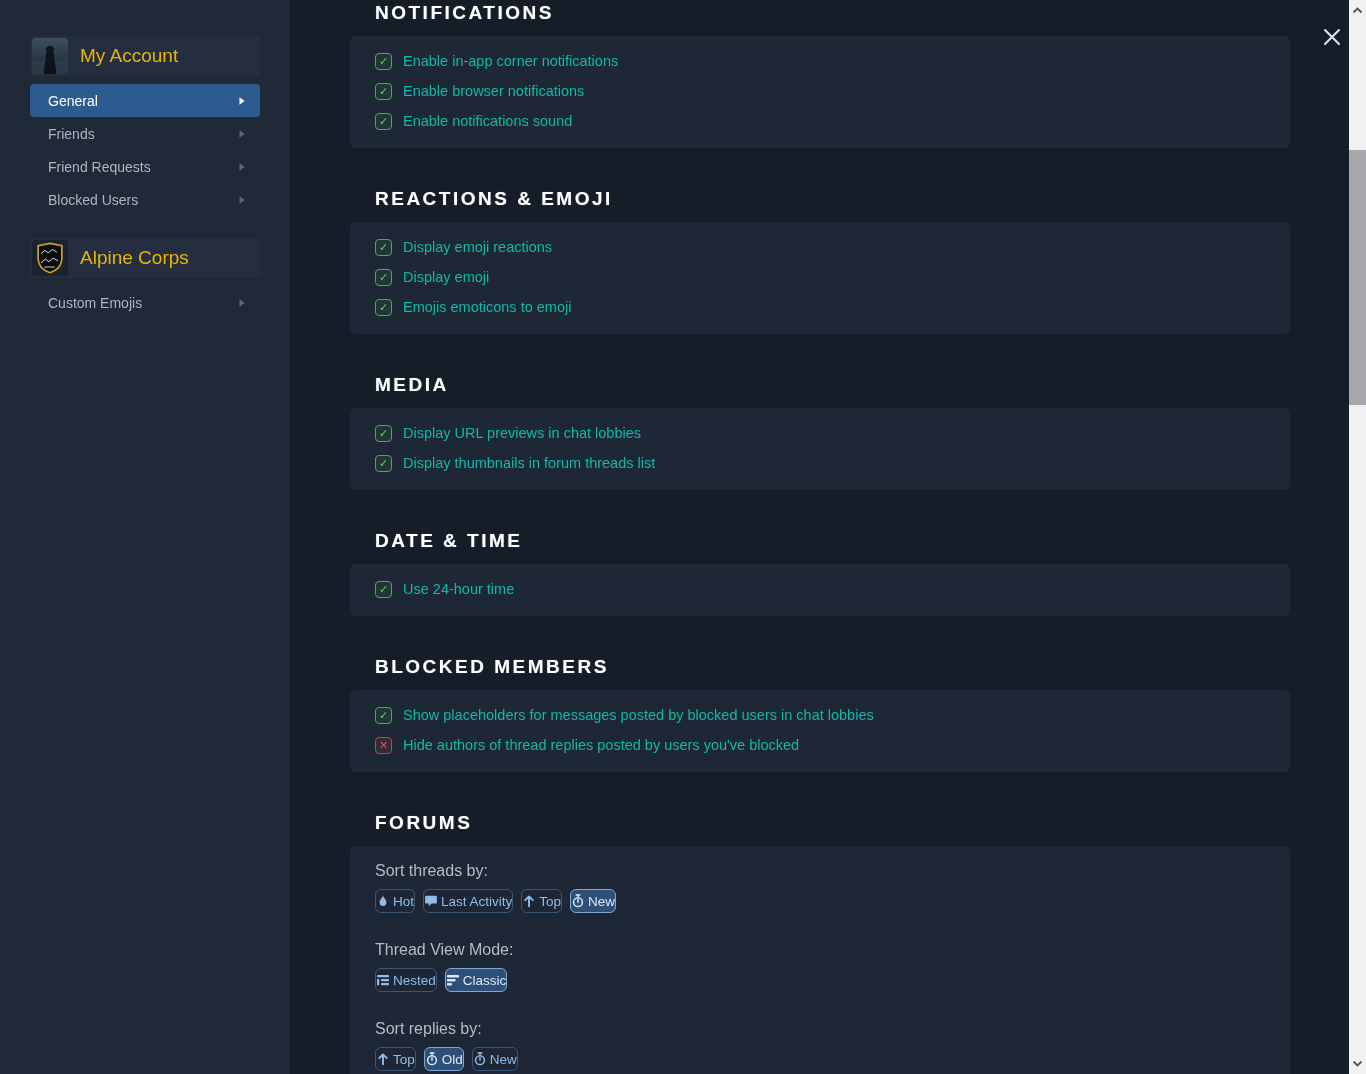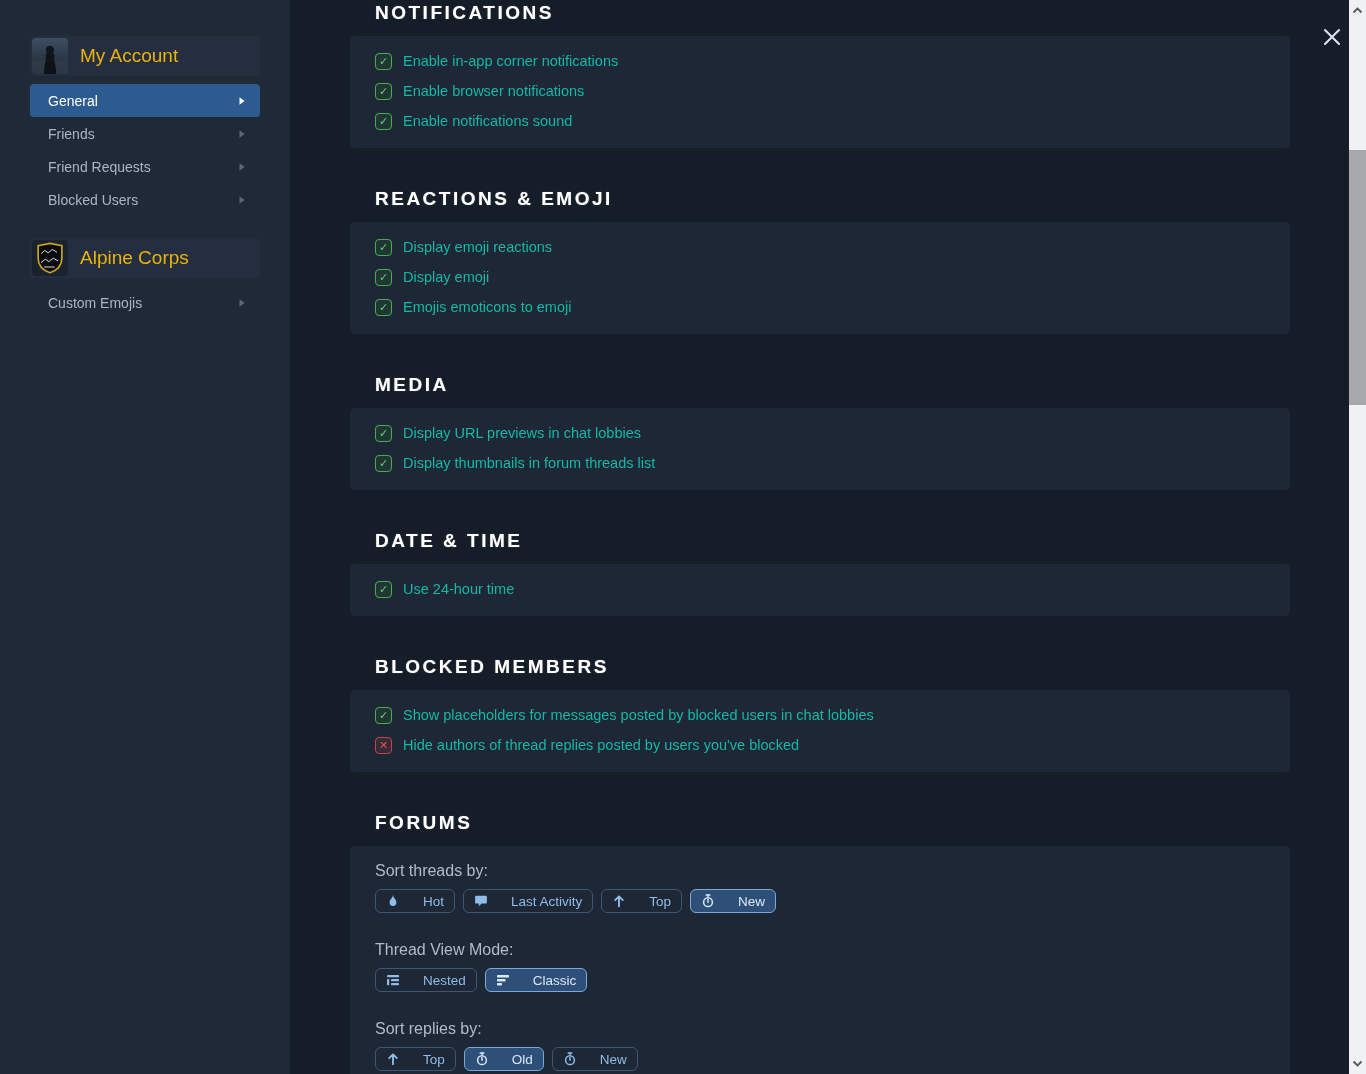--- a/index.html
+++ b/index.html
@@ -27,21 +27,21 @@
   .cb[data-state="checked"]{border:1.5px solid #43b04a;background:rgba(67,176,74,.10);color:#5bdb66;}
   .cb[data-state="excluded"]{border:1.5px solid #c24545;background:rgba(194,69,69,.14);color:#ef5350;}
   .cb-glyph{font-weight:700;}
   .row-label{color:#14b8a6;font-size:14.5px;}
 
   
   .panel.forums{padding:16px 25px 14px 25px;}
   .fgroup-label{color:#b3bbc7;font-size:16px;margin-top:28px;}
   .fgroup-label.first{margin-top:0;}
   .btn-row{display:flex;gap:8px;margin-top:9px;}
-  .fbtn{display:inline-flex;align-items:center;gap:23px;height:24px;padding:0 10px;border:1px solid #3d5674;border-radius:6px;background:transparent;color:#8fbce8;font-size:13.5px;cursor:pointer;}
+  .fbtn{display:inline-flex;align-items:center;gap:3px;height:24px;padding:0 0;border:1px solid #3d5674;border-radius:6px;background:transparent;color:#8fbce8;font-size:13.5px;cursor:pointer;}
   .fbtn[data-selected="true"]{background:#2e5078;border-color:#7ba8d6;color:#d9e8f8;}
   .ficon{display:flex;align-items:center;}
 
   
   .close-btn{position:absolute;top:25px;right:21px;width:26px;height:26px;display:flex;align-items:center;justify-content:center;cursor:pointer;background:transparent;border:none;padding:0;}
 
   
   .scrollbar{position:absolute;right:0;top:0;width:17px;height:100%;background:#f0f1f2;}
   .sb-btn{position:absolute;left:0;width:17px;height:17px;display:flex;align-items:center;justify-content:center;cursor:pointer;}
   .sb-btn.up{top:2px;}

